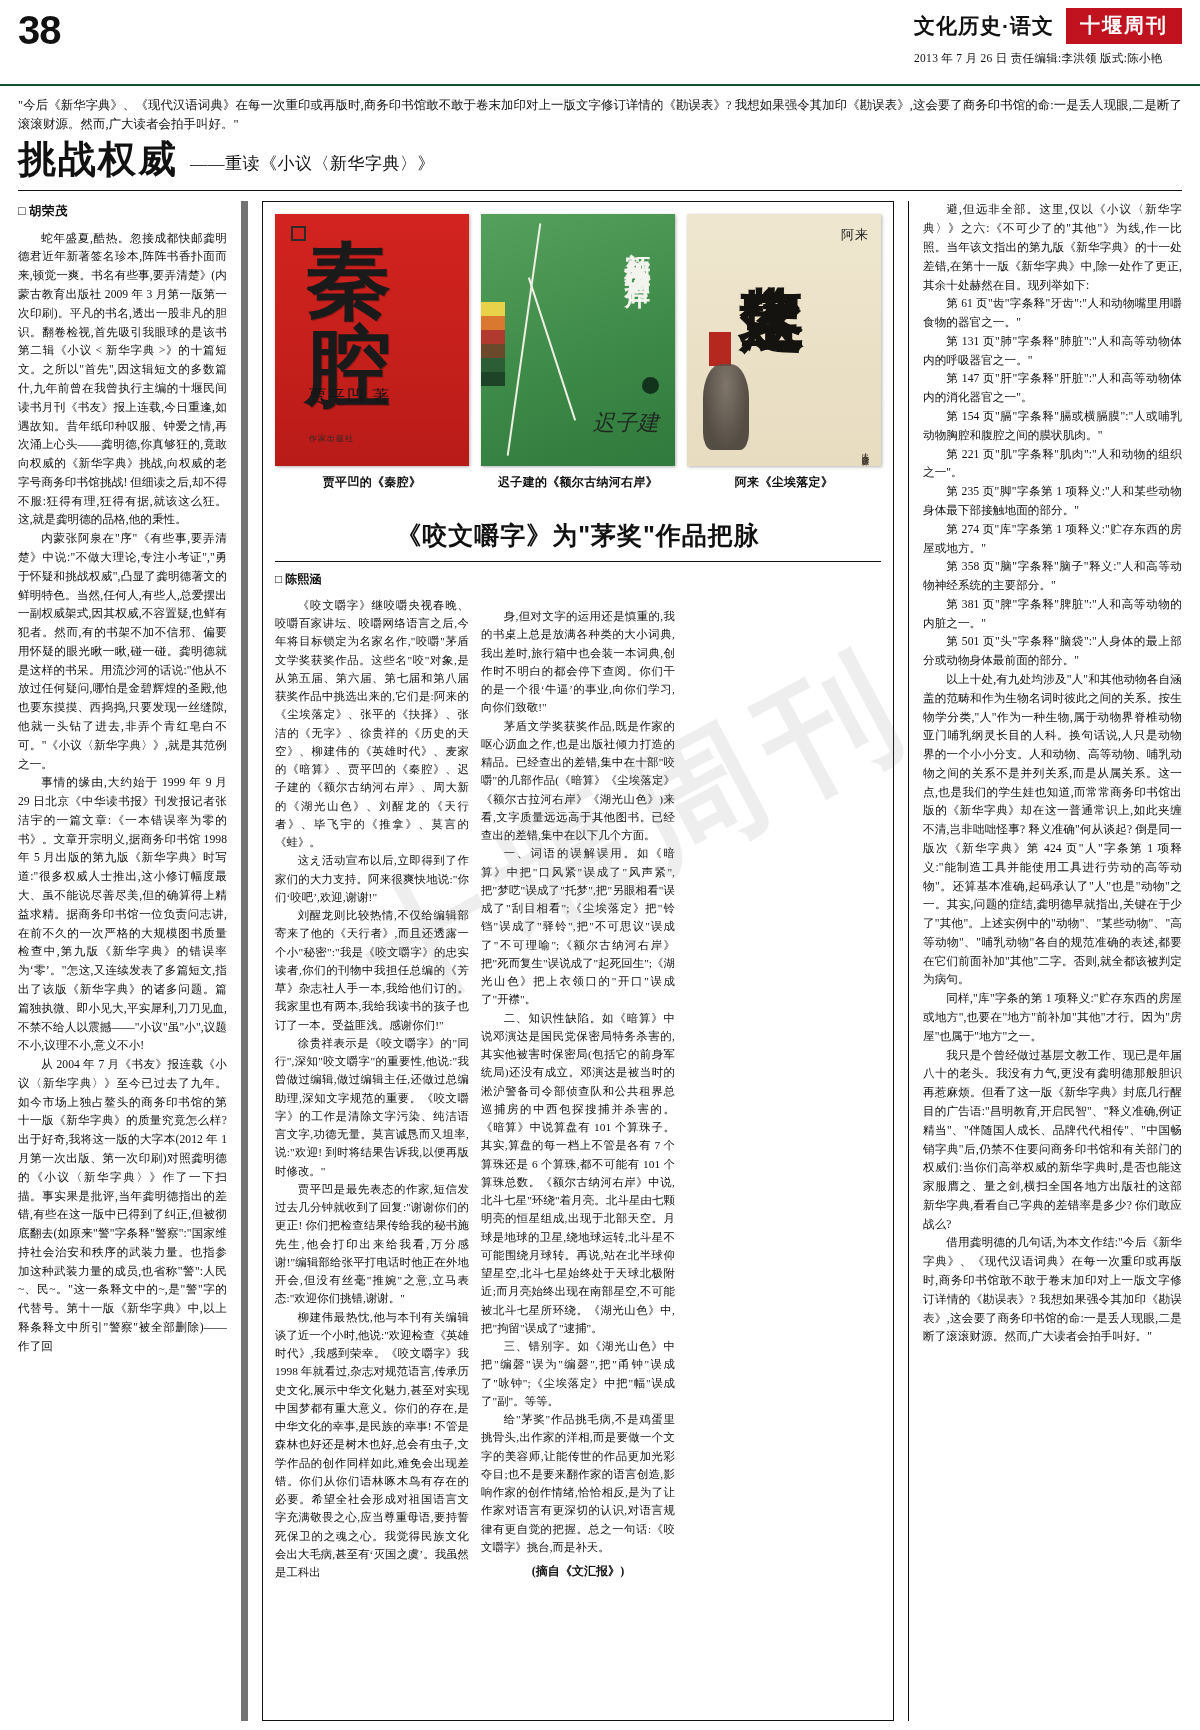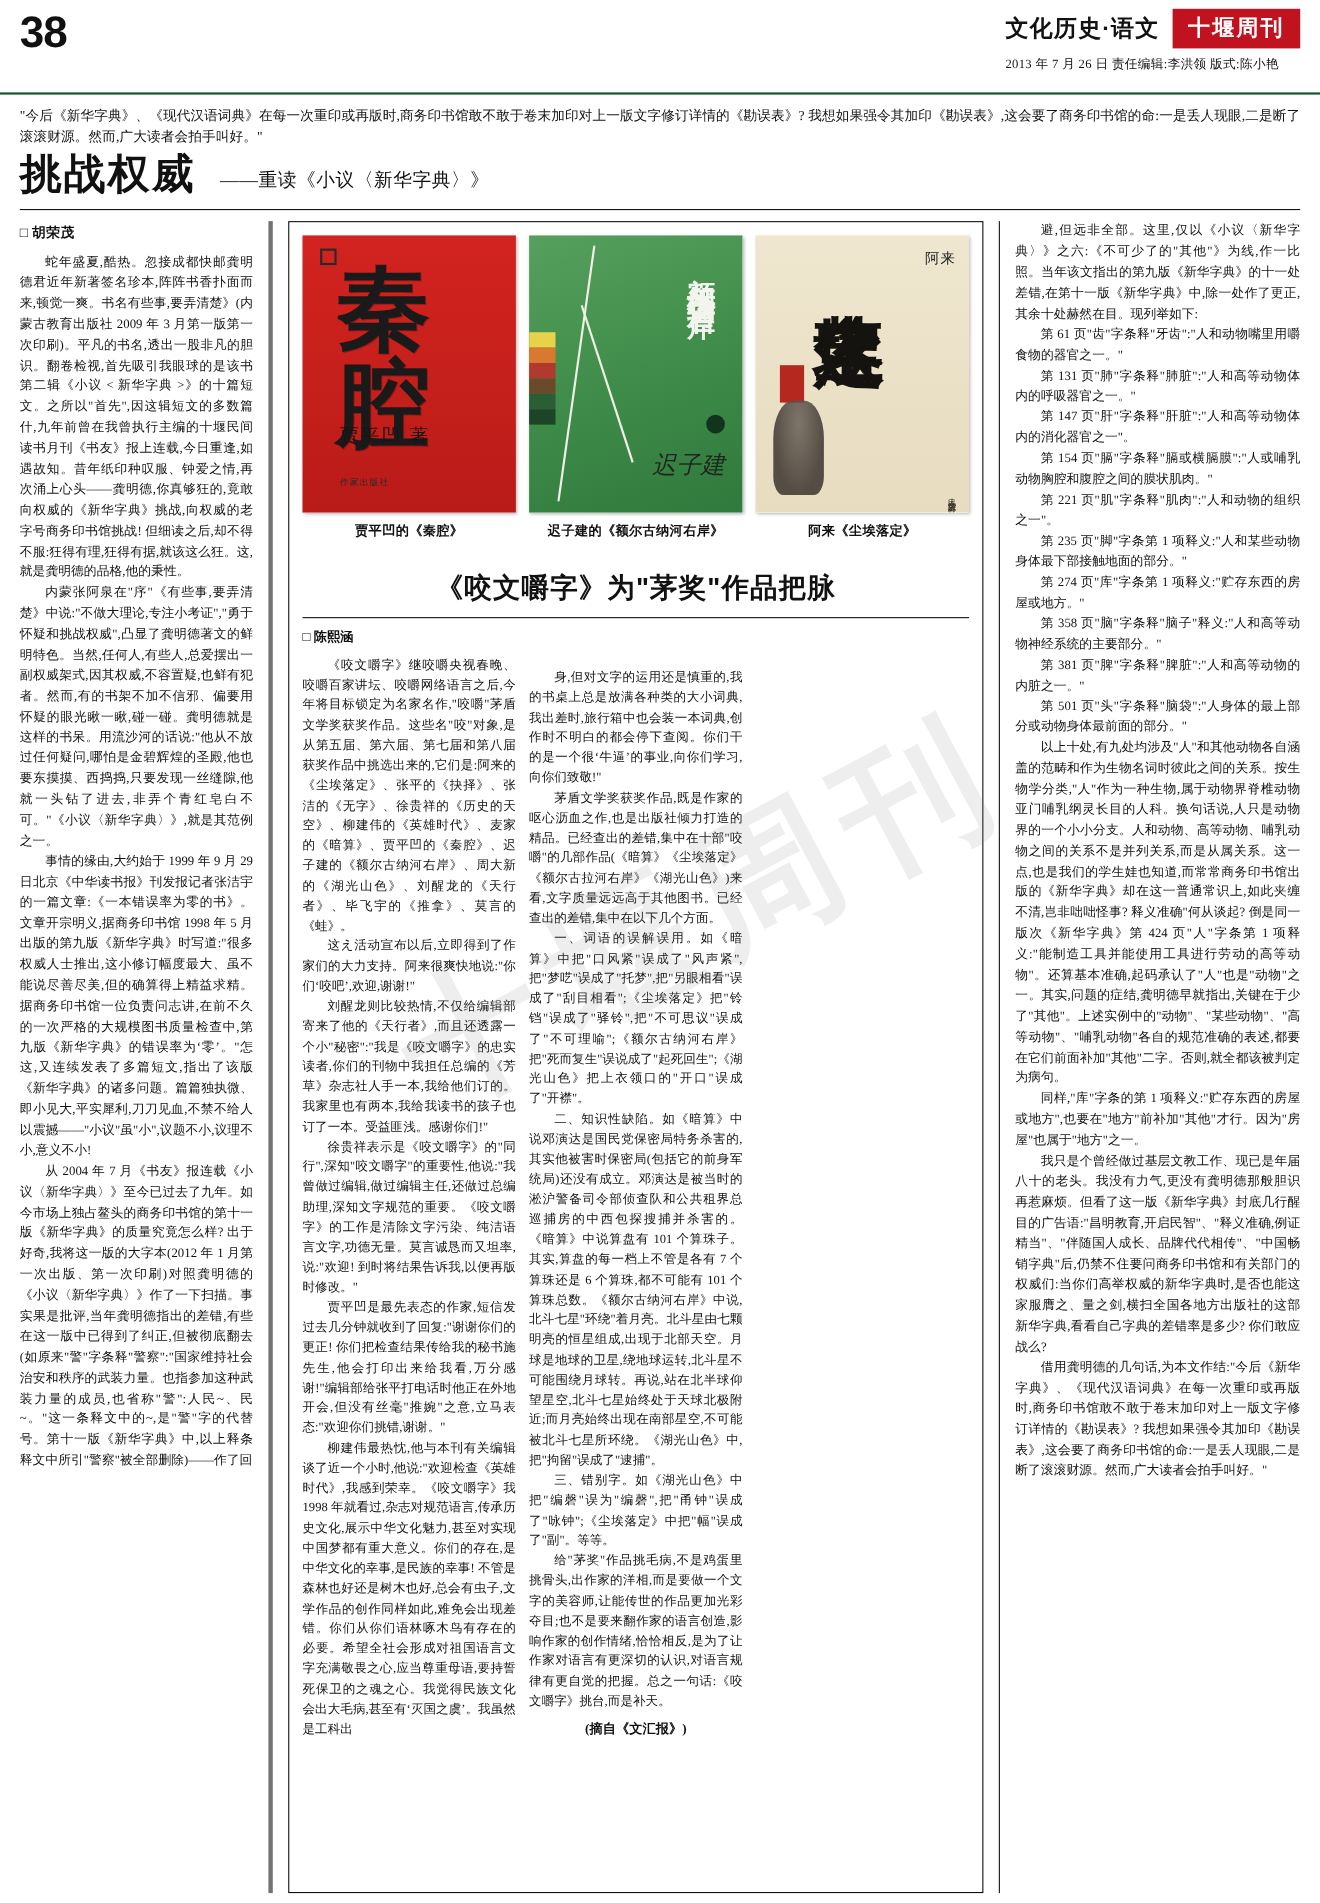--- a/index.html
+++ b/index.html
@@ -72,21 +72,21 @@
     line-height: 1.55;
     text-align: justify;
     letter-spacing: .1px;
   }
 
   
   .headline-wrap {
     margin: 6px 18px 0 18px;
     display: flex;
     align-items: flex-end;
-    gap: 22px;
+    gap: 12px;
     padding-bottom: 8px;
   }
   .headline-main {
     font-size: 38px;
     font-weight: bold;
     letter-spacing: 2px;
     font-family: "Liberation Sans", sans-serif;
     line-height: 1;
   }
   .headline-sub {
@@ -111,21 +111,21 @@
     font-size: 11.6px;
     line-height: 1.62;
     text-align: justify;
     letter-spacing: .05px;
   }
   .col p { margin: 0 0 0 0; text-indent: 2em; }
 
   .col-left {
     width: 230px;
     padding-right: 14px;
-    border-right: 4px solid #737373;
+    border-right: 7px solid #737373;
   }
   .col-center {
     width: 660px;
     padding: 0 14px;
     position: relative;
   }
   .col-right {
     width: 274px;
     padding-left: 14px;
     border-left: 1px solid #111;

